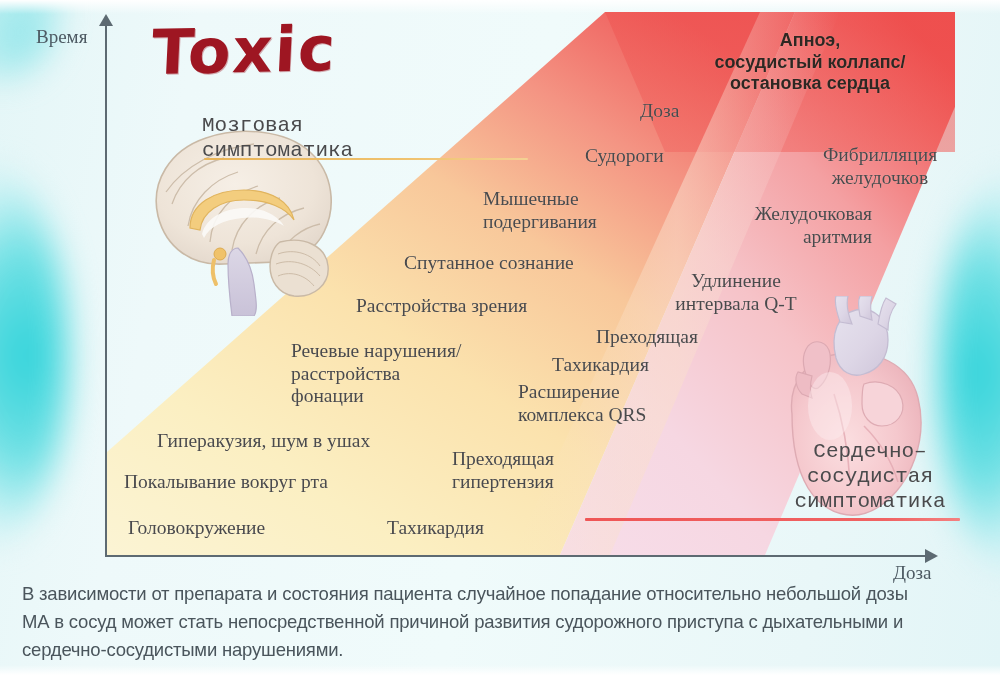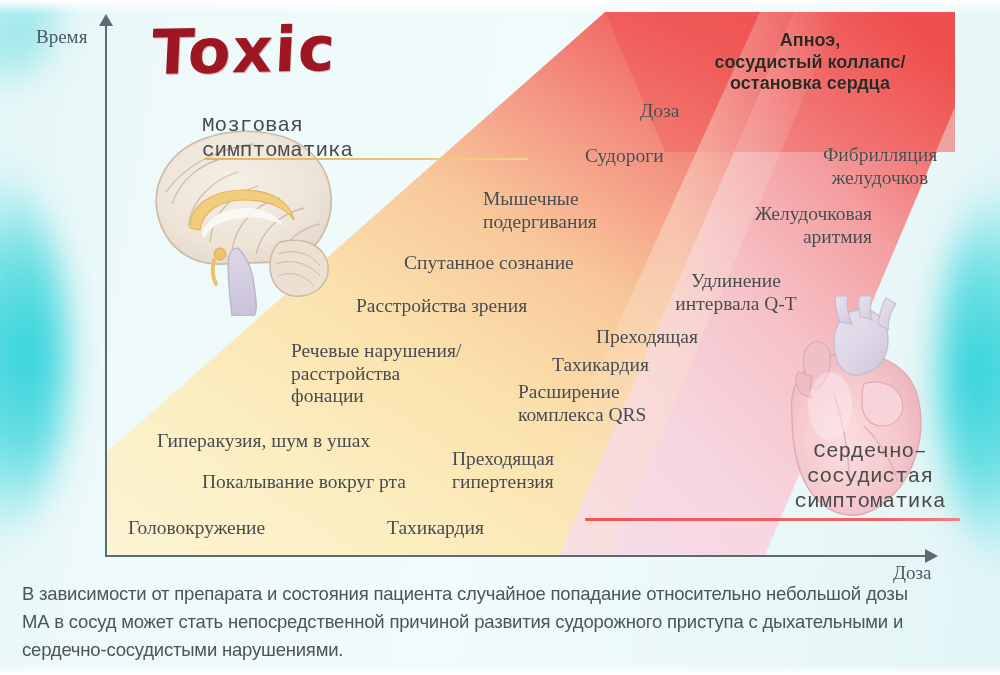--- a/index.html
+++ b/index.html
@@ -390,19 +390,19 @@
   <div class="sym" style="left:596px; top:326px; width:150px;">Преходящая</div>
   <div class="sym" style="left:291px; top:340px; width:230px;">Речевые нарушения/
 расстройства
 фонации</div>
   <div class="sym" style="left:552px; top:354px; width:170px;">Тахикардия</div>
   <div class="sym" style="left:518px; top:381px; width:185px;">Расширение
 комплекса QRS</div>
   <div class="sym" style="left:157px; top:430px; width:300px;">Гиперакузия, шум в ушах</div>
   <div class="sym" style="left:452px; top:448px; width:170px;">Преходящая
 гипертензия</div>
-  <div class="sym" style="left:116px; top:471px; width:290px;text-align:right;">Покалывание вокруг рта</div>
+  <div class="sym" style="left:124px; top:471px; width:290px;">Покалывание вокруг рта</div>
   <div class="sym" style="left:128px; top:517px; width:210px;">Головокружение</div>
   <div class="sym" style="left:387px; top:517px; width:170px;">Тахикардия</div>
 
   <div class="caption">В зависимости от препарата и состояния пациента случайное попадание относительно небольшой дозы МА в сосуд может стать непосредственной причиной развития судорожного приступа с дыхательными и сердечно-сосудистыми нарушениями.</div>
 
 </div>
 
 </body></html>

